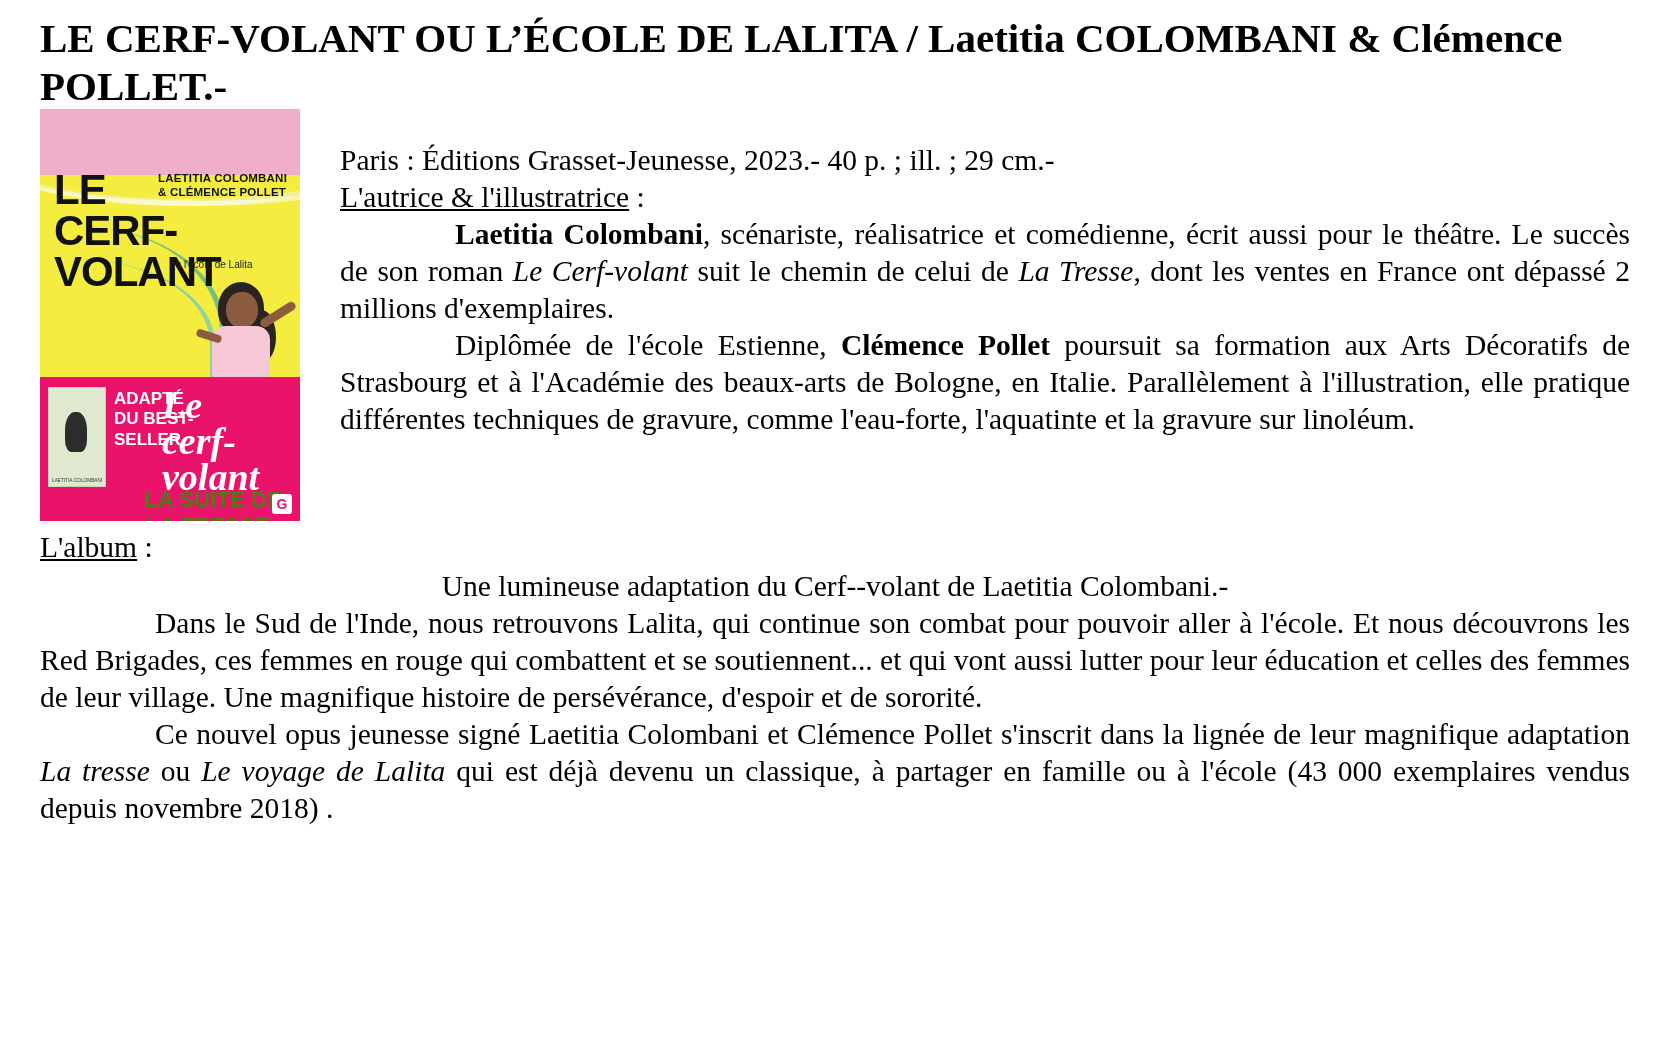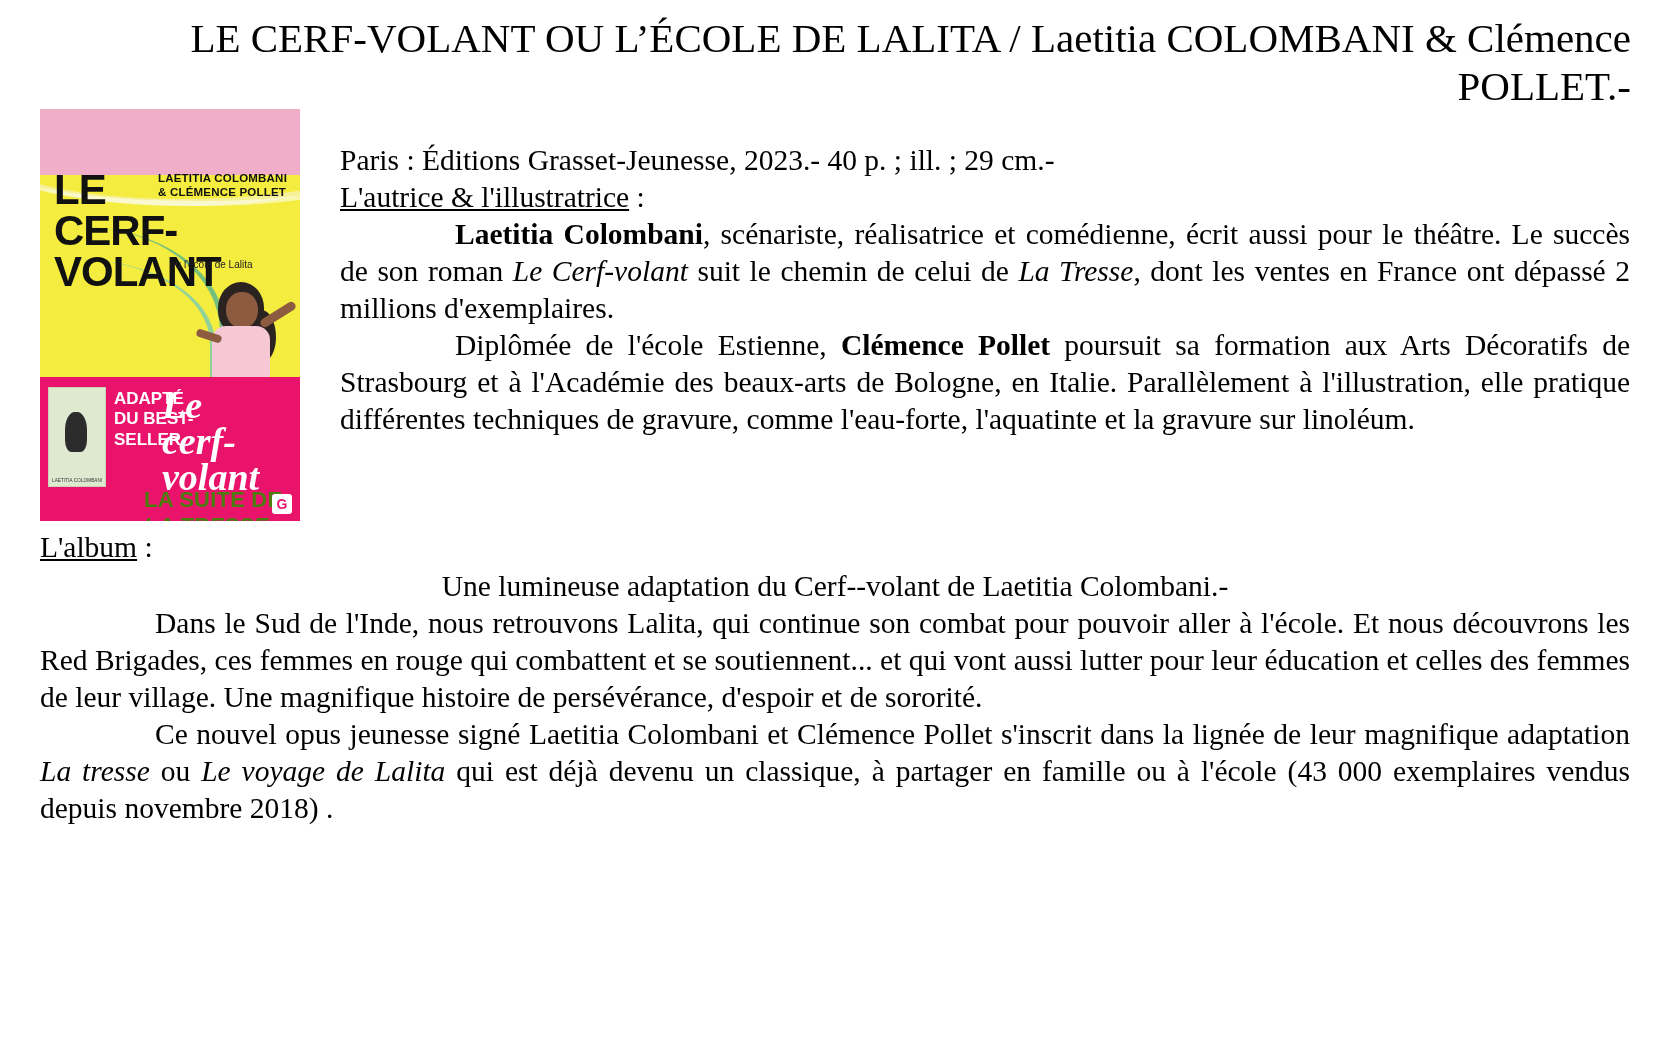--- a/index.html
+++ b/index.html
@@ -16,24 +16,24 @@
   }
   .page {
     position: relative;
     width: 1671px;
     height: 1056px;
     box-sizing: border-box;
   }
 
   
   .title {
-    font-weight: normal;
+    font-weight: bold;
     font-size: 41px;
     line-height: 1.18;
-    text-align: right;
+    text-align: left;
     margin: 14px 40px 0 40px;
   }
 
   
   .cover {
     position: absolute;
     left: 40px;
     top: 95px;
     width: 260px;
     height: 412px;

